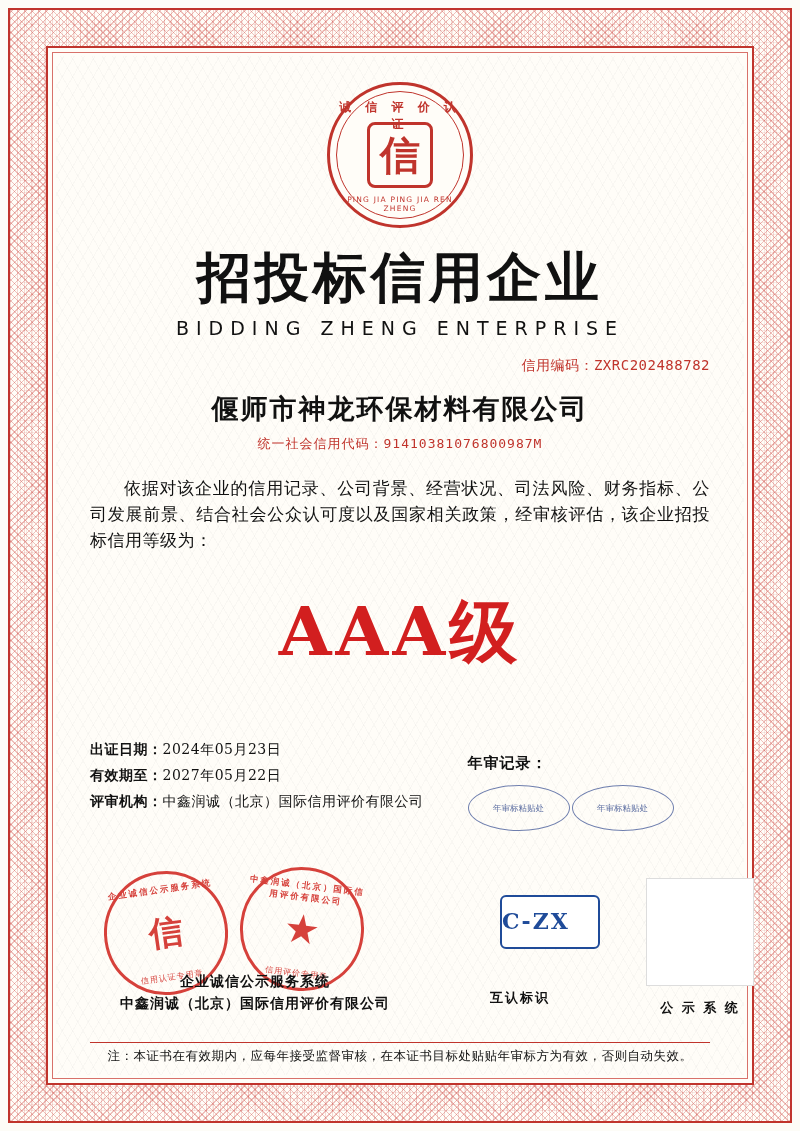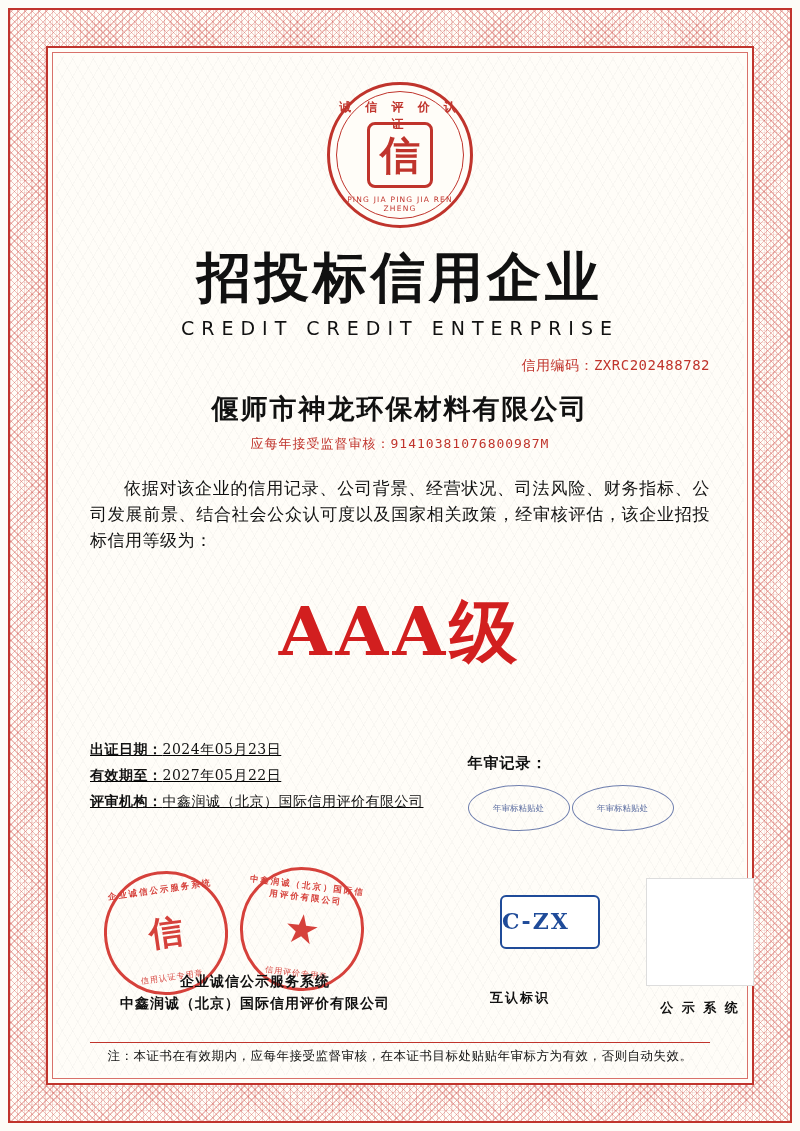--- a/index.html
+++ b/index.html
@@ -116,21 +116,21 @@
   }
 
   .grade{
     text-align:center;margin-top:34px;color:#d21f1f;
     font-family:"DejaVu Serif","Liberation Serif",serif;
     font-weight:bold;font-size:68px;letter-spacing:4px;
   }
 
   
   .info-row{display:flex;margin-top:58px;}
-  .info-left{width:58%;text-decoration:underline;}
+  .info-left{width:58%;}
   .info-line{color:#111;font-size:14px;line-height:26px;letter-spacing:.5px;}
   .info-line .label{font-weight:bold;}
   .info-line .value{font-family:"DejaVu Serif","Liberation Serif",serif;}
   .info-right{flex:1;padding-left:18px;padding-top:18px;}
   .annual-title{font-size:15px;font-weight:bold;color:#111;letter-spacing:1px;}
   .annual-slots{display:flex;gap:2px;margin-top:12px;}
   .slot{
     width:100px;height:44px;border:1px solid #6f7fae;border-radius:50%;
     color:#5a6ca0;font-size:8.5px;text-align:center;line-height:44px;
   }
@@ -209,29 +209,29 @@
 
     <div class="emblem-wrap">
       <div class="emblem">
         <div class="emblem-top">诚 信 评 价 认 证</div>
         <div class="emblem-core">信</div>
         <div class="emblem-bottom">PING JIA PING JIA REN ZHENG</div>
       </div>
     </div>
 
     <div class="title-cn">招投标信用企业</div>
-    <div class="title-en">CREDIT CREDIT ENTERPRISE</div>
+    <div class="title-en">BIDDING ZHENG ENTERPRISE</div>
 
     <div class="credit-no">
       <span>信用编码：</span><span class="value">ZXRC202488782</span>
     </div>
 
     <div class="company">偃师市神龙环保材料有限公司</div>
     <div class="uscc">
-      <span>应每年接受监督审核：</span><span class="value">91410381076800987M</span>
+      <span>统一社会信用代码：</span><span class="value">91410381076800987M</span>
     </div>
 
     <div class="body-text">依据对该企业的信用记录、公司背景、经营状况、司法风险、财务指标、公司发展前景、结合社会公众认可度以及国家相关政策，经审核评估，该企业招投标信用等级为：</div>
 
     <div class="grade">AAA级</div>
 
     <div class="info-row">
       <div class="info-left">
         <div class="info-line">
           <span class="label">出证日期：</span><span class="value">2024年05月23日</span>

